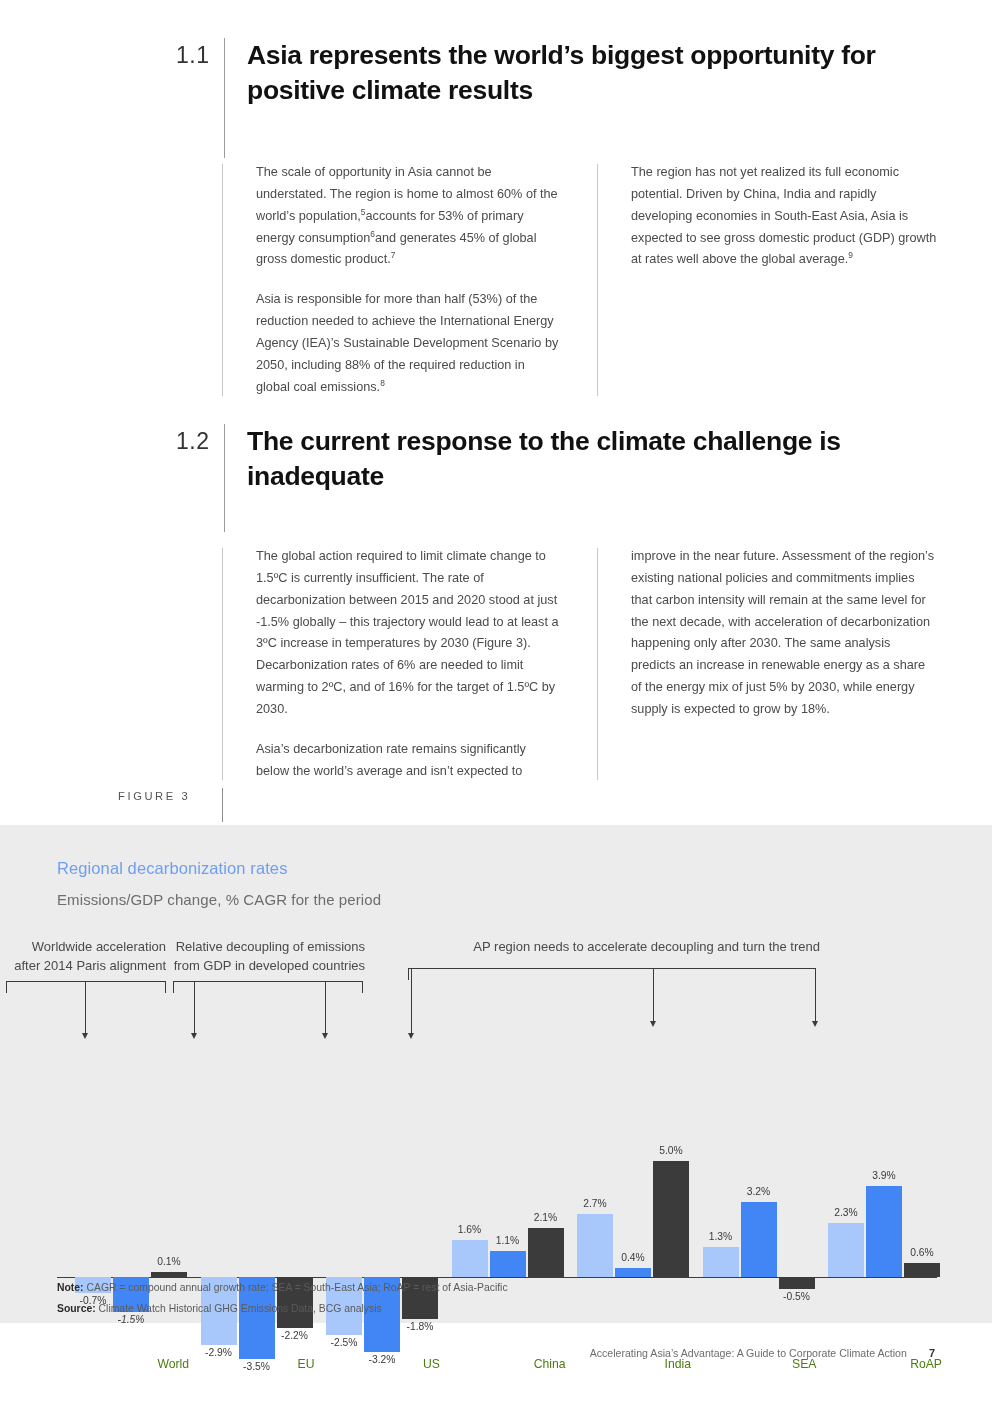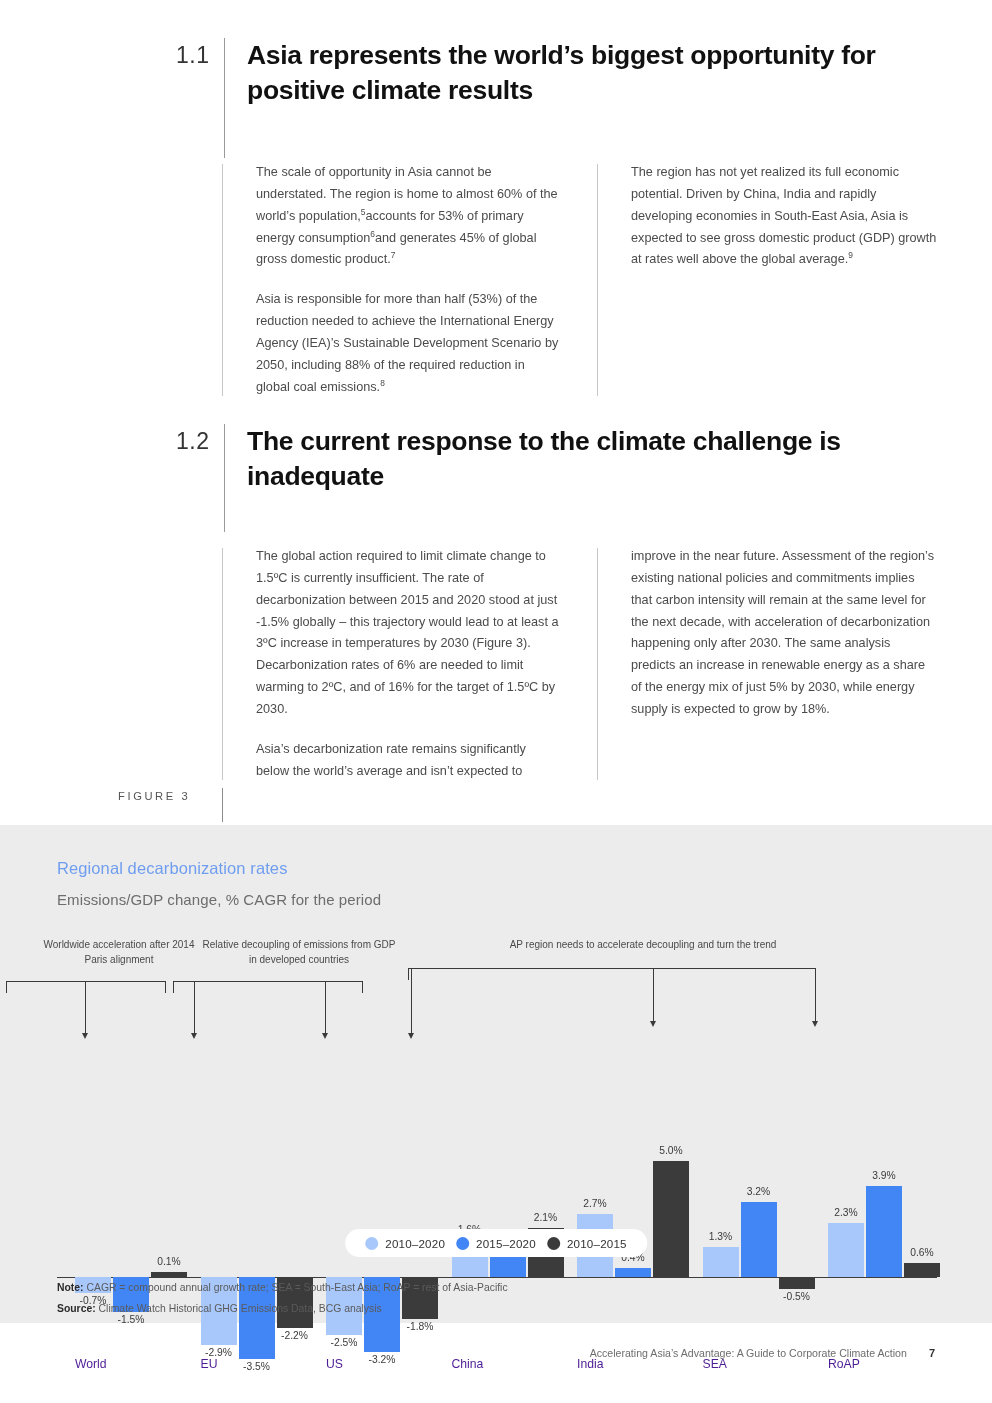--- a/index.html
+++ b/index.html
@@ -74,22 +74,22 @@
     position: absolute; left: 57px; top: 34px;
     font-size: 16.5px; color: #6f9ef0; letter-spacing: .1px;
   }
   #chart-subtitle {
     position: absolute; left: 57px; top: 66px;
     font-size: 15px; color: #6d6d6d; letter-spacing: .1px;
   }
 
   
   .callout-text {
-    position: absolute; text-align: center;
-    font-size: 10px; color: #4a4a4a; line-height: 1.45; margin-left: 33px;
+    position: absolute; text-align: right;
+    font-size: 13px; color: #4a4a4a; line-height: 1.45;
   }
   .callout-bracket { position: absolute; }
   .callout-bracket .hline { position: absolute; left: 0; top: 0; height: 1px; background: #3a3a3a; width: 100%; }
   .callout-bracket .tick { position: absolute; top: 0; width: 1px; background: #3a3a3a; }
   .arrow-line { position: absolute; width: 1px; background: #3a3a3a; }
   .arrow-head {
     position: absolute; width: 0; height: 0;
     border-left: 3.6px solid transparent; border-right: 3.6px solid transparent;
     border-top: 6px solid #3a3a3a;
   }
@@ -100,22 +100,22 @@
     position: absolute; left: 0; width: 880px; top: 272px; height: 1.4px;
     background: #3d3d3d;
   }
   .bar { position: absolute; bottom: 0; }
   .bar.pos { }
   .bar-label {
     position: absolute; white-space: nowrap;
     font-size: 10.3px; color: #3a3a3a; text-align: center;
   }
   .cat-label {
-    position: absolute; font-size: 12.2px; color: #4c1d95;
-    text-align: left; white-space: nowrap;
+    position: absolute; font-size: 12.2px; color: #4d7c0f;
+    text-align: right; white-space: nowrap;
   }
 
   
   #legend {
     position: absolute; left: 50%; transform: translateX(-50%);
     top: 404px; height: 28px;
     background: #ffffff; border-radius: 14px;
     display: flex; align-items: center; gap: 11px;
     padding: 0 20px;
   }
@@ -217,21 +217,21 @@
     <div class="arrow-head" style="left:649.6px; top:196px;"></div>
     <div class="arrow-line" style="left:815px; top:143px; height:55px;"></div>
     <div class="arrow-head" style="left:811.6px; top:196px;"></div>
 
     <div id="plot">
       <div id="zero-axis"></div>
       <div id="bars-layer">
           <div class="bar neg" style="left: 18px; top: 272px; width: 36px; height: 16.31px; bottom: auto; background: rgb(168, 200, 251);"></div>
           <div class="bar-label" style="left: 8px; top: 290.31px; width: 56px;">-0.7%</div>
           <div class="bar neg" style="left: 56px; top: 272px; width: 36px; height: 34.95px; bottom: auto; background: rgb(66, 134, 245);"></div>
-          <div class="bar-label" style="left: 46px; top: 308.95px; width: 56px;">-1.5%</div>
+          <div class="bar-label" style="left: 46px; top: 308.95px; width: 56px; font-style: italic;">-1.5%</div>
           <div class="bar pos" style="left: 94px; top: 267px; width: 36px; height: 5px; bottom: auto; background: rgb(59, 59, 59);"></div>
           <div class="bar-label" style="left: 84px; top: 251px; width: 56px;">0.1%</div>
           <div class="bar neg" style="left: 143.5px; top: 272px; width: 36px; height: 67.57px; bottom: auto; background: rgb(168, 200, 251);"></div>
           <div class="bar-label" style="left: 133.5px; top: 341.57px; width: 56px;">-2.9%</div>
           <div class="bar neg" style="left: 181.5px; top: 272px; width: 36px; height: 81.55px; bottom: auto; background: rgb(66, 134, 245);"></div>
           <div class="bar-label" style="left: 171.5px; top: 355.55px; width: 56px;">-3.5%</div>
           <div class="bar neg" style="left: 219.5px; top: 272px; width: 36px; height: 51.26px; bottom: auto; background: rgb(59, 59, 59);"></div>
           <div class="bar-label" style="left: 209.5px; top: 325.26px; width: 56px;">-2.2%</div>
           <div class="bar neg" style="left: 269px; top: 272px; width: 36px; height: 58.25px; bottom: auto; background: rgb(168, 200, 251);"></div>
           <div class="bar-label" style="left: 259px; top: 332.25px; width: 56px;">-2.5%</div>
@@ -268,34 +268,20 @@
           <div class="cat-label" style="left: 18px; top: 352px; width: 114px;">World</div>
           <div class="cat-label" style="left: 143.5px; top: 352px; width: 114px;">EU</div>
           <div class="cat-label" style="left: 269px; top: 352px; width: 114px;">US</div>
           <div class="cat-label" style="left: 394.5px; top: 352px; width: 114px;">China</div>
           <div class="cat-label" style="left: 520px; top: 352px; width: 114px;">India</div>
           <div class="cat-label" style="left: 645.5px; top: 352px; width: 114px;">SEA</div>
           <div class="cat-label" style="left: 771px; top: 352px; width: 114px;">RoAP</div>
         </div>
     </div>
 
-    <div id="legend">
-        <div class="legend-item">
-          <span class="legend-swatch" style="background: rgb(168, 200, 251);"></span>
-          <span class="legend-text">2010–2020</span>
-        </div>
-        <div class="legend-item">
-          <span class="legend-swatch" style="background: rgb(66, 134, 245);"></span>
-          <span class="legend-text">2015–2020</span>
-        </div>
-        <div class="legend-item">
-          <span class="legend-swatch" style="background: rgb(59, 59, 59);"></span>
-          <span class="legend-text">2010–2015</span>
-        </div>
-      </div>
 
     <div class="note-line" id="note-1">
       <b>Note:</b><span> CAGR = compound annual growth rate; SEA = South-East Asia; RoAP = rest of Asia-Pacific</span>
     </div>
     <div class="note-line" id="note-2">
       <b>Source:</b><span> Climate Watch Historical GHG Emissions Data, BCG analysis</span>
     </div>
   </div>
 
   <div id="footer">

